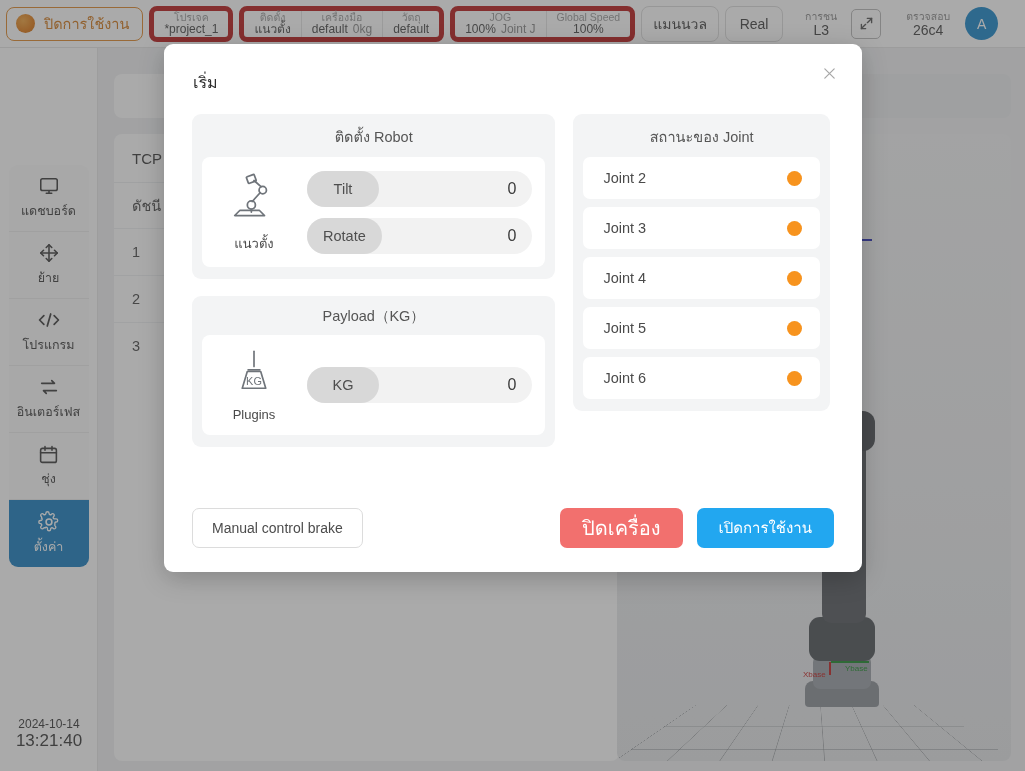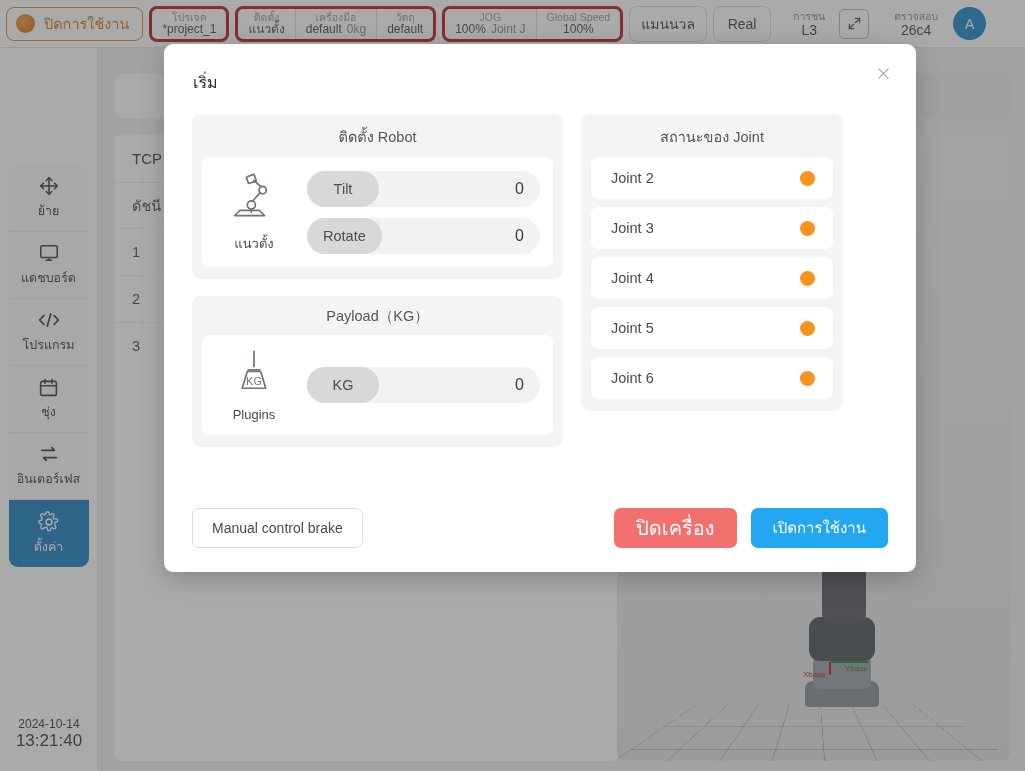--- a/index.html
+++ b/index.html
@@ -28,21 +28,21 @@
     height: 34px; padding: 0 13px 0 9px;
     background: #fff;
   }
   .enable-dot {
     width: 19px; height: 19px; border-radius: 50%;
     background: radial-gradient(circle at 38% 35%, #f0a33e 0%, #e07a17 62%, #c96a10 100%);
   }
   .enable-label { font-size: 14.5px; color: #d2791d; white-space: nowrap; }
 
   .hgroup {
-    border: 3px solid #b91c1c; border-radius: 8px;
+    border: 5px solid #b91c1c; border-radius: 8px;
     height: 36px; display: flex; align-items: stretch; background: #fff;
   }
   .hcell {
     padding: 0 10px; min-width: 54px;
     display: flex; flex-direction: column; align-items: center; justify-content: center;
   }
   .hcell + .hcell { border-left: 1px solid #e3e3e3; }
   .hc-top { font-size: 10.5px; color: #9a9a9a; line-height: 12px; white-space: nowrap; }
   .hc-bot { font-size: 12px; color: #4a4a4a; line-height: 13px; white-space: nowrap; }
   .hc-bot .sub { color: #8a8a8a; margin-left: 5px; }
@@ -147,21 +147,21 @@
   .axis-ly { position: absolute; left: 214px; bottom: 98px; width: 38px; height: 2px; background: #1d8a2b; }
   .tcp-ax1 { position: absolute; left: 221px; top: 105px; width: 34px; height: 2px; background: #2a2fb5; }
   .tcp-ax2 { position: absolute; left: 219px; top: 106px; width: 2px; height: 26px; background: #19a02b; }
   .tcp-ax3 { position: absolute; left: 217px; top: 100px; width: 8px; height: 2px; background: #bd2020; }
 
   
   #veil { position: absolute; inset: 0; background: rgba(70,70,70,0.46); }
 
   
   .modal {
-    position: absolute; left: 164px; top: 44px; width: 752px; height: 528px;
+    position: absolute; left: 164px; top: 44px; width: 698px; height: 528px;
     background: #fff; border-radius: 9px;
     box-shadow: 0 6px 26px rgba(0,0,0,.22);
   }
   .modal-title { position: absolute; left: 29px; top: 26px; font-size: 16px; color: #2e2e2e; }
   .modal-close {
     position: absolute; right: 20px; top: 16px; width: 26px; height: 26px;
     display: flex; align-items: center; justify-content: center;
     color: #a7a7a7; font-size: 19px; line-height: 1;
   }
   .modal-body {
@@ -291,69 +291,69 @@
       </div>
 
       <div class="avatar">A</div>
     </div>
 
     <div class="sidebar">
       <div class="side-nav">
 
         <div class="side-item">
           <span class="side-ic">
-            <svg width="22" height="22" viewBox="0 0 24 24" fill="none" stroke="currentColor" stroke-width="1.7" stroke-linecap="round" stroke-linejoin="round">
-              <path d="M12 3v18M3 12h18"></path>
-              <path d="M12 3l-3 3M12 3l3 3M12 21l-3-3M12 21l3-3M3 12l3-3M3 12l3 3M21 12l-3-3M21 12l-3 3"></path>
-            </svg>
-          </span>
-          <span class="side-lb">ย้าย</span>
-        </div>
-
-        <div class="side-item">
-          <span class="side-ic">
             <svg width="22" height="22" viewBox="0 0 24 24" fill="none" stroke="currentColor" stroke-width="1.7">
               <rect x="3" y="4" width="18" height="13" rx="2"></rect>
                 <path d="M9 20h6" stroke-linecap="round"></path>
                 <path d="M12 17v3"></path>
             </svg>
           </span>
           <span class="side-lb">แดชบอร์ด</span>
+        </div>
+
+        <div class="side-item">
+          <span class="side-ic">
+            <svg width="22" height="22" viewBox="0 0 24 24" fill="none" stroke="currentColor" stroke-width="1.7" stroke-linecap="round" stroke-linejoin="round">
+              <path d="M12 3v18M3 12h18"></path>
+              <path d="M12 3l-3 3M12 3l3 3M12 21l-3-3M12 21l3-3M3 12l3-3M3 12l3 3M21 12l-3-3M21 12l-3 3"></path>
+            </svg>
+          </span>
+          <span class="side-lb">ย้าย</span>
         </div>
 
         <div class="side-item">
           <span class="side-ic">
             <svg width="24" height="20" viewBox="0 0 28 20" fill="none" stroke="currentColor" stroke-width="2" stroke-linecap="round" stroke-linejoin="round">
               <path d="M8 5L3 10l5 5"></path>
                 <path d="M20 5l5 5-5 5"></path>
                 <path d="M16 3l-4 14"></path>
             </svg>
           </span>
           <span class="side-lb">โปรแกรม</span>
         </div>
 
         <div class="side-item">
           <span class="side-ic">
+            <svg width="22" height="22" viewBox="0 0 24 24" fill="none" stroke="currentColor" stroke-width="1.8" stroke-linecap="round" stroke-linejoin="round">
+              <path d="M4 8h14l-3-3"></path>
+                <path d="M20 16H6l3 3"></path>
+            </svg>
+          </span>
+          <span class="side-lb">อินเตอร์เฟส</span>
+        </div>
+
+        <div class="side-item">
+          <span class="side-ic">
             <svg width="21" height="21" viewBox="0 0 24 24" fill="none" stroke="currentColor" stroke-width="1.8" stroke-linecap="round">
               <rect x="3" y="5" width="18" height="16" rx="2"></rect>
                 <path d="M3 10h18"></path>
                 <path d="M8 3v4M16 3v4"></path>
             </svg>
           </span>
           <span class="side-lb">ชุ่ง</span>
-        </div>
-
-        <div class="side-item">
-          <span class="side-ic">
-            <svg width="22" height="22" viewBox="0 0 24 24" fill="none" stroke="currentColor" stroke-width="1.8" stroke-linecap="round" stroke-linejoin="round">
-              <path d="M4 8h14l-3-3"></path>
-                <path d="M20 16H6l3 3"></path>
-            </svg>
-          </span>
-          <span class="side-lb">อินเตอร์เฟส</span>
         </div>
 
         <div class="side-item active">
           <span class="side-ic">
             <svg width="22" height="22" viewBox="0 0 24 24" fill="none" stroke="currentColor" stroke-width="1.7">
               <circle cx="12" cy="12" r="3.2"></circle>
               <path d="M19.4 15a1.7 1.7 0 00.3 1.9l.1.1a2 2 0 11-2.8 2.8l-.1-.1a1.7 1.7 0 00-1.9-.3 1.7 1.7 0 00-1 1.5V21a2 2 0 11-4 0v-.1A1.7 1.7 0 007 19.4a1.7 1.7 0 00-1.9.3l-.1.1a2 2 0 11-2.8-2.8l.1-.1a1.7 1.7 0 00.3-1.9 1.7 1.7 0 00-1.5-1H1a2 2 0 110-4h.1A1.7 1.7 0 002.6 7a1.7 1.7 0 00-.3-1.9l-.1-.1a2 2 0 112.8-2.8l.1.1a1.7 1.7 0 001.9.3H7a1.7 1.7 0 001-1.5V1a2 2 0 114 0v.1a1.7 1.7 0 001 1.5 1.7 1.7 0 001.9-.3l.1-.1a2 2 0 112.8 2.8l-.1.1a1.7 1.7 0 00-.3 1.9V7a1.7 1.7 0 001.5 1H21a2 2 0 110 4h-.1a1.7 1.7 0 00-1.5 1z" transform="scale(.86) translate(2 2)"></path>
             </svg>
           </span>
           <span class="side-lb">ตั้งค่า</span>

